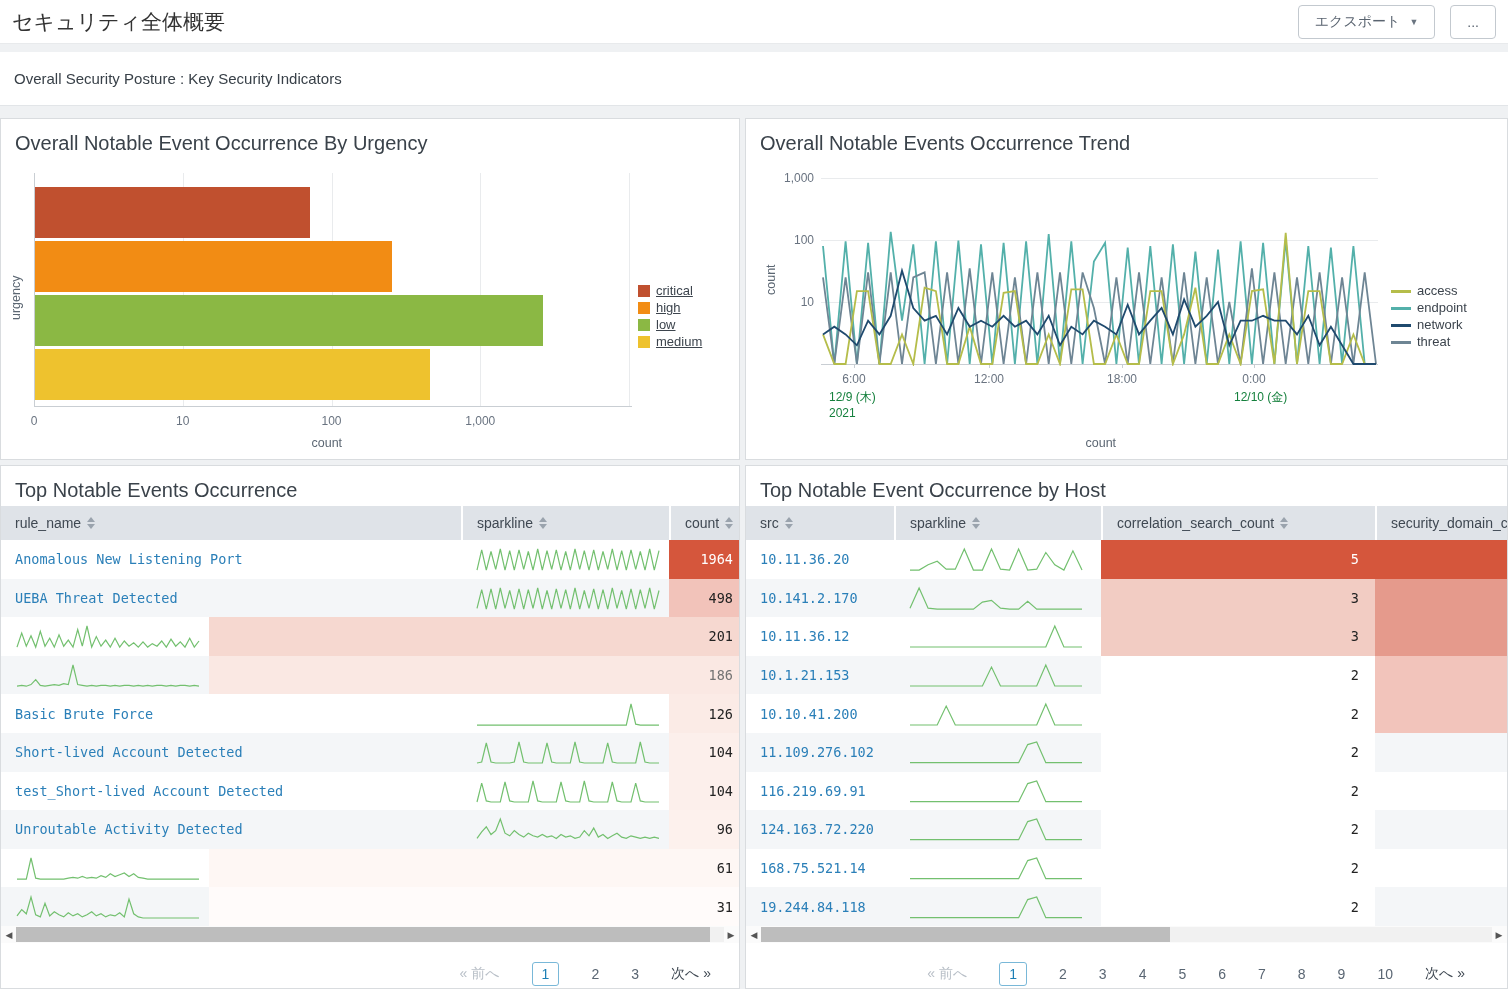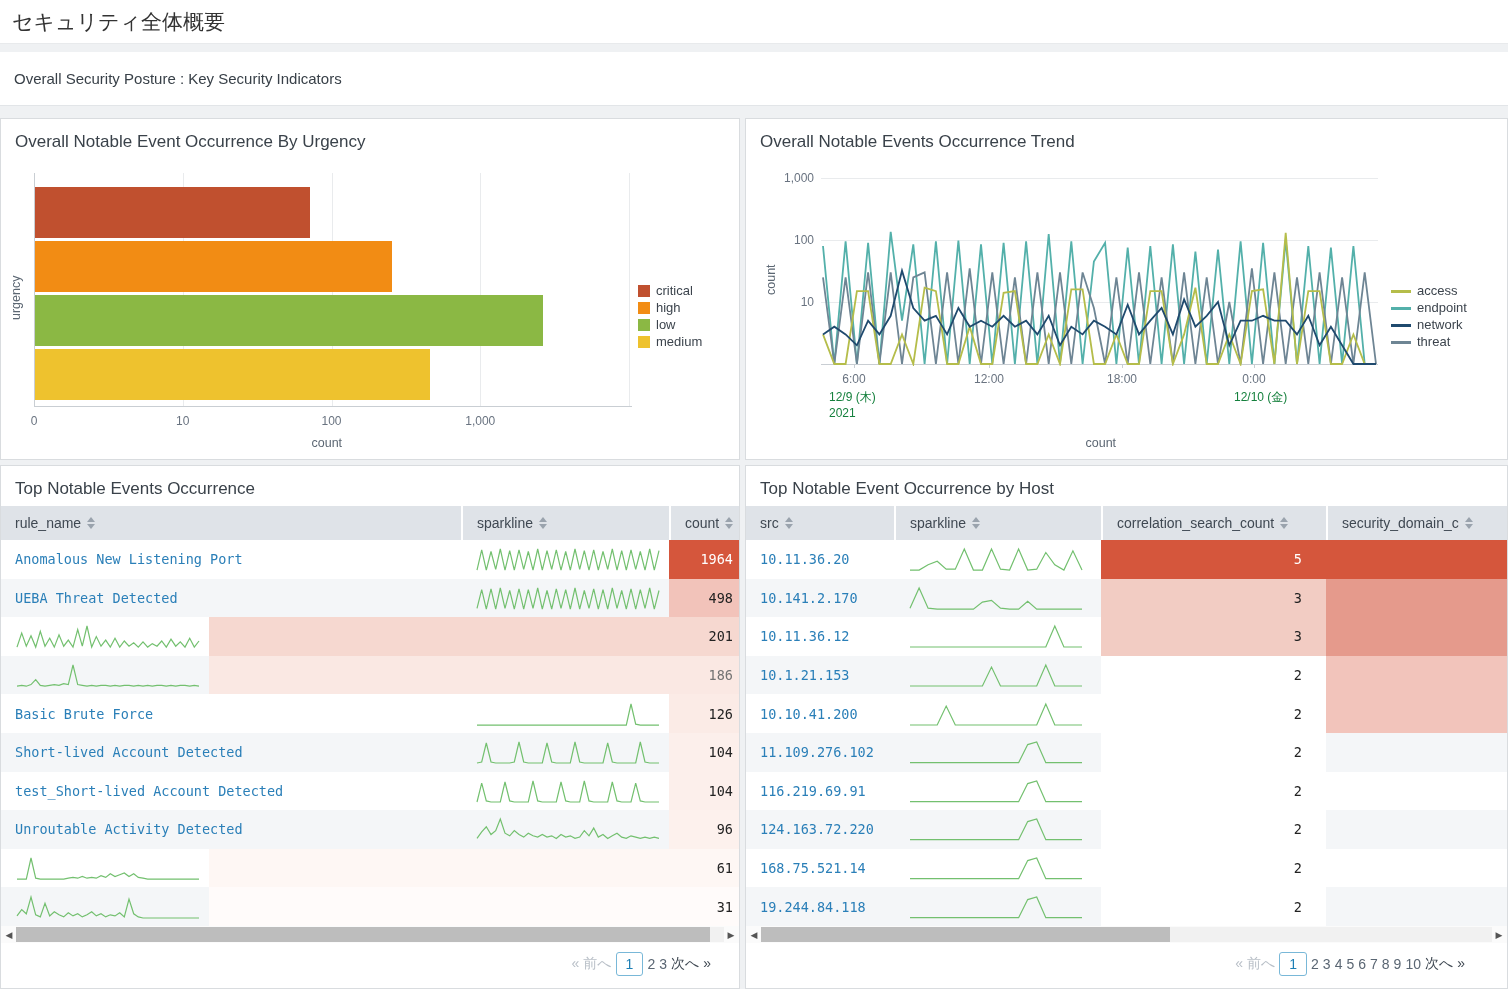--- a/index.html
+++ b/index.html
@@ -5,21 +5,21 @@
   *{box-sizing:border-box;margin:0;padding:0}
   body{width:1508px;height:989px;background:#eff1f3;font-family:"Liberation Sans",sans-serif;color:#3c444d;overflow:hidden}
   .topbar{background:#fff;height:44px;display:flex;align-items:center;padding:0 12px;border-bottom:1px solid #e8eaec}
   .page-title{font-size:21px;color:#333;font-weight:400}
   .actions{margin-left:auto;display:flex;gap:15px;align-items:center}
   .btn{background:#fff;border:1px solid #c3c9cf;border-radius:4px;height:34px;font-size:14px;color:#5a6470;display:flex;align-items:center;padding:0 16px;gap:9px;cursor:pointer}
   .caret{font-size:9px;color:#6a7480}
   .subbar{background:#fff;margin-top:8px;height:54px;display:flex;align-items:center;padding:0 14px;border-bottom:1px solid #e2e5e8;font-size:15px;color:#384048}
   .grid{display:grid;grid-template-columns:740px 763px;grid-template-rows:342px 524px;gap:5px;margin-top:12px}
   .panel{background:#fff;border:1px solid #d9dcdf;position:relative;overflow:hidden}
-  .ptitle{font-size:17px;color:#3a424a;font-weight:400;position:absolute;top:13px;left:14px;white-space:nowrap}
+  .ptitle{font-size:20px;color:#3a424a;font-weight:400;position:absolute;top:13px;left:14px;white-space:nowrap}
   .chart-wrap{position:absolute;left:0;top:36px;right:0;bottom:0}
   .gridline-v{position:absolute;width:1px;background:#e9ebed}
   .gridline-h{position:absolute;height:1px;background:#e9ebed}
   .axisline{position:absolute;background:#c9ced3}
   .bar{position:absolute;height:51px}
   .tick-label{position:absolute;font-size:12px;color:#697380;transform:translateX(-50%);white-space:nowrap}
   .ytick-label{position:absolute;font-size:12px;color:#697380;text-align:right;width:50px;transform:translateY(-50%)}
   .axis-label{position:absolute;font-size:12.5px;color:#5c6773;white-space:nowrap}
   .rot{transform:rotate(-90deg);transform-origin:left top}
   .sub-date{position:absolute;font-size:12px;color:#15803d;white-space:nowrap}
@@ -34,39 +34,48 @@
   .sort{display:inline-flex;flex-direction:column;gap:2px}
   .tri-up{width:0;height:0;border-left:4px solid transparent;border-right:4px solid transparent;border-bottom:5px solid #9aa3ad}
   .tri-down{width:0;height:0;border-left:4px solid transparent;border-right:4px solid transparent;border-top:5px solid #9aa3ad}
   .tbody{position:absolute;left:0;right:0;top:74px}
   .trow{display:flex;height:38.6px;align-items:stretch}
   .trow:nth-child(even){background:#f4f6f8}
   .td{display:flex;align-items:center;font-family:"DejaVu Sans Mono",monospace;font-size:13.5px;overflow:hidden;white-space:nowrap}
   .cell-link{color:#2a7fb8;padding-left:14px;cursor:pointer}
   .cell-num{justify-content:flex-end;color:#222}
   .lt-c0{width:460px}.lt-c1{width:208px}.lt-c2{flex:1;padding-right:6px}
-  .rt-c0{width:148px}.rt-c1{width:207px}.rt-c2{width:225px;padding-right:24px}.rt-c3{flex:1}
+  .rt-c0{width:148px}.rt-c1{width:207px}.rt-c2{width:274px;padding-right:16px}.rt-c3{flex:1}
   .spark-cell{padding-left:14px}
   
   .hscroll{position:absolute;left:0;right:0;top:460px;height:17px;display:flex;align-items:center;padding:0 3px;background:#fbfbfb}
   .scroll-arrow{font-size:9px;color:#555;width:10px;text-align:center;cursor:pointer;flex:none}
   .scroll-track{flex:1;height:15px;background:#f1f1f1;position:relative;margin:0 2px}
   .scroll-thumb{position:absolute;top:0;height:15px;background:#bdbdbd;cursor:grab}
   
-  .pager{position:absolute;top:486px;display:flex;align-items:center;gap:4px;font-size:14px}
+  .pager{position:absolute;top:496px;display:flex;align-items:center;gap:32px;font-size:14px}
   .pg-prev{color:#b8bfc7}
   .pg-page{color:#5a6673;cursor:pointer}
   .pg-current{color:#1d7fb5;border:1px solid #79b8d8;border-radius:3px;padding:3px 9px;background:#fff}
   .pg-next{color:#3f4852;cursor:pointer}
 </style>
 </head>
 <body>
 
 <div class="topbar">
   <span class="page-title">セキュリティ全体概要</span>
+  <div class="actions">
+    <div class="btn">
+      <span>エクスポート</span>
+      <span class="caret">▼</span>
+    </div>
+    <div class="btn">
+      <span>...</span>
+    </div>
+  </div>
 </div>
 
 <div class="subbar">
   <span>Overall Security Posture : Key Security Indicators</span>
 </div>
 
 <div class="grid">
 
   <div class="panel">
     <div class="ptitle">Overall Notable Event Occurrence By Urgency</div>
@@ -81,21 +90,21 @@
         <div class="bar" style="left: 34px; top: 32px; width: 275.4px; background: rgb(192, 80, 47);"></div>
         <div class="bar" style="left: 34px; top: 86px; width: 356.7px; background: rgb(242, 140, 20);"></div>
         <div class="bar" style="left: 34px; top: 140px; width: 508px; background: rgb(139, 184, 68);"></div>
         <div class="bar" style="left: 34px; top: 194px; width: 394.7px; background: rgb(238, 194, 46);"></div>
         <span class="tick-label" style="left: 33px; top: 259px;">0</span>
         <span class="tick-label" style="left: 181.75px; top: 259px;">10</span>
         <span class="tick-label" style="left: 330.5px; top: 259px;">100</span>
         <span class="tick-label" style="left: 479.25px; top: 259px;">1,000</span>
         <span class="axis-label" style="left: 310.5px; top: 281px;">count</span>
         <span class="axis-label rot" style="left: 8px; top: 165px;">urgency</span>
-        <div class="legend" style="left: 637px; top: 129px;">
+        <div class="legend" style="left: 637px; top: 129px; text-decoration: underline;">
           <div class="legend-item">
             <span class="swatch-sq" style="background: rgb(192, 80, 47);"></span>
             <span>critical</span>
           </div>
           <div class="legend-item">
             <span class="swatch-sq" style="background: rgb(242, 140, 20);"></span>
             <span>high</span>
           </div>
           <div class="legend-item">
             <span class="swatch-sq" style="background: rgb(139, 184, 68);"></span>

